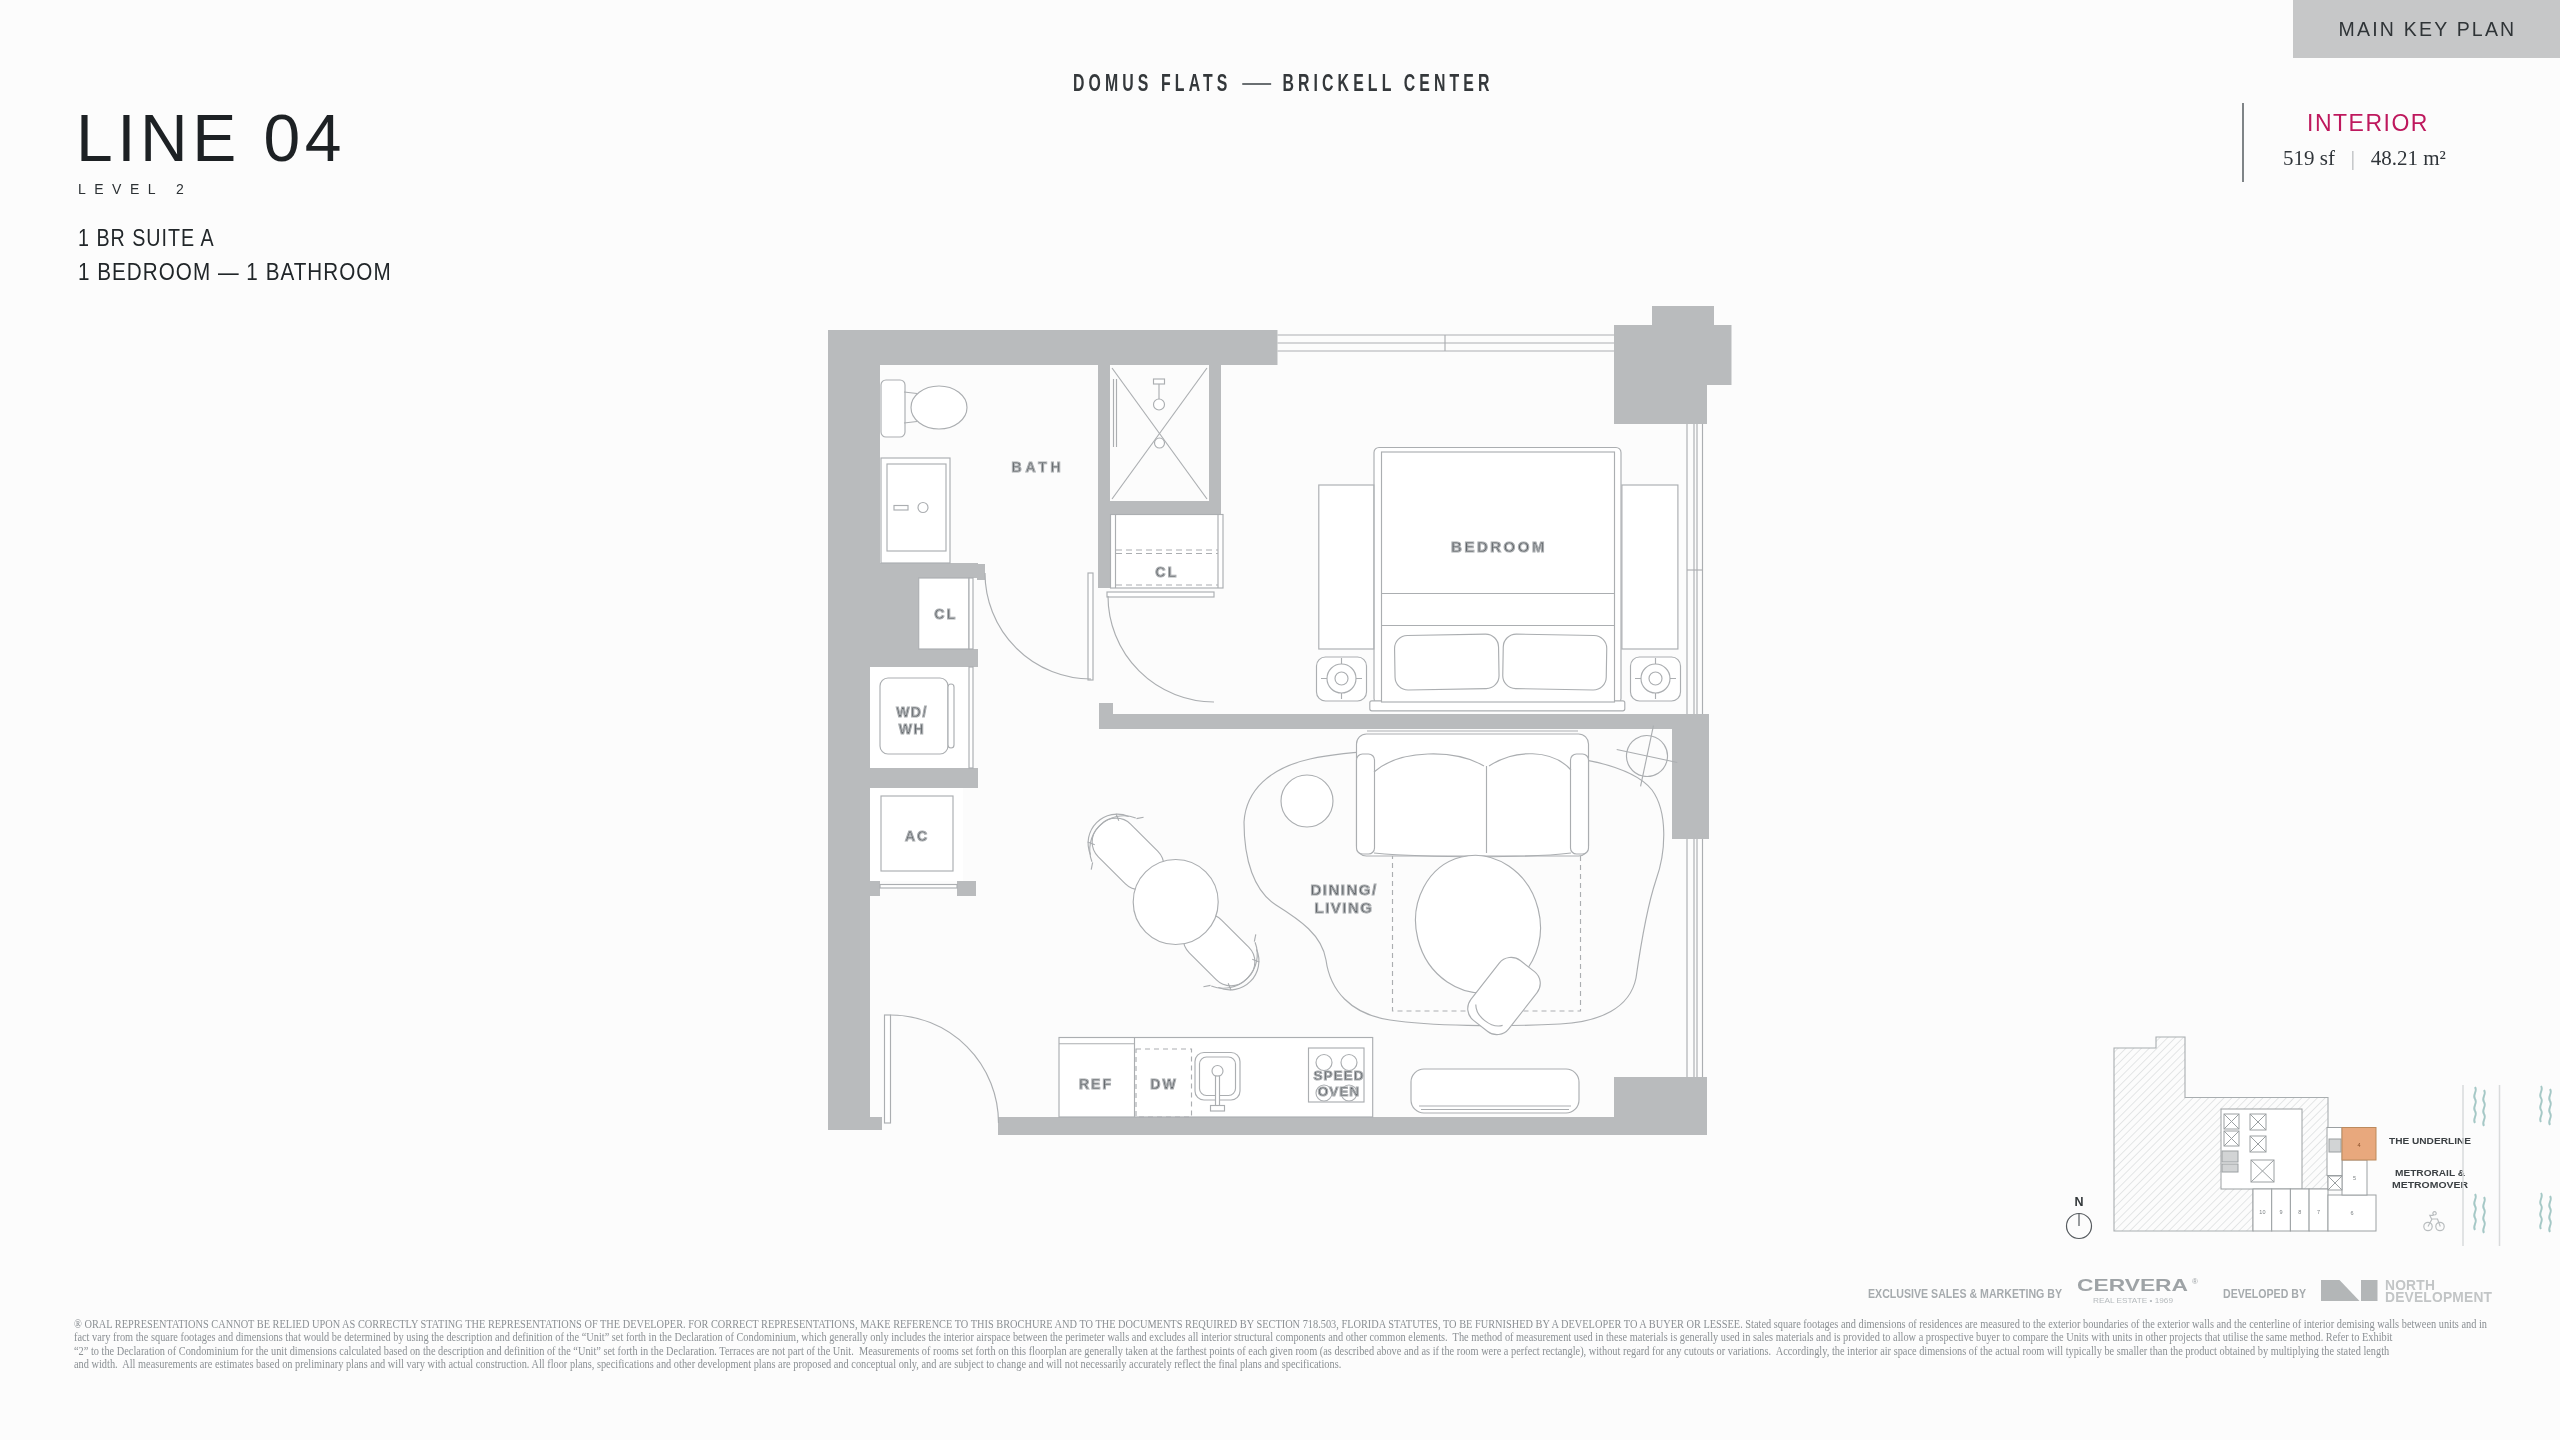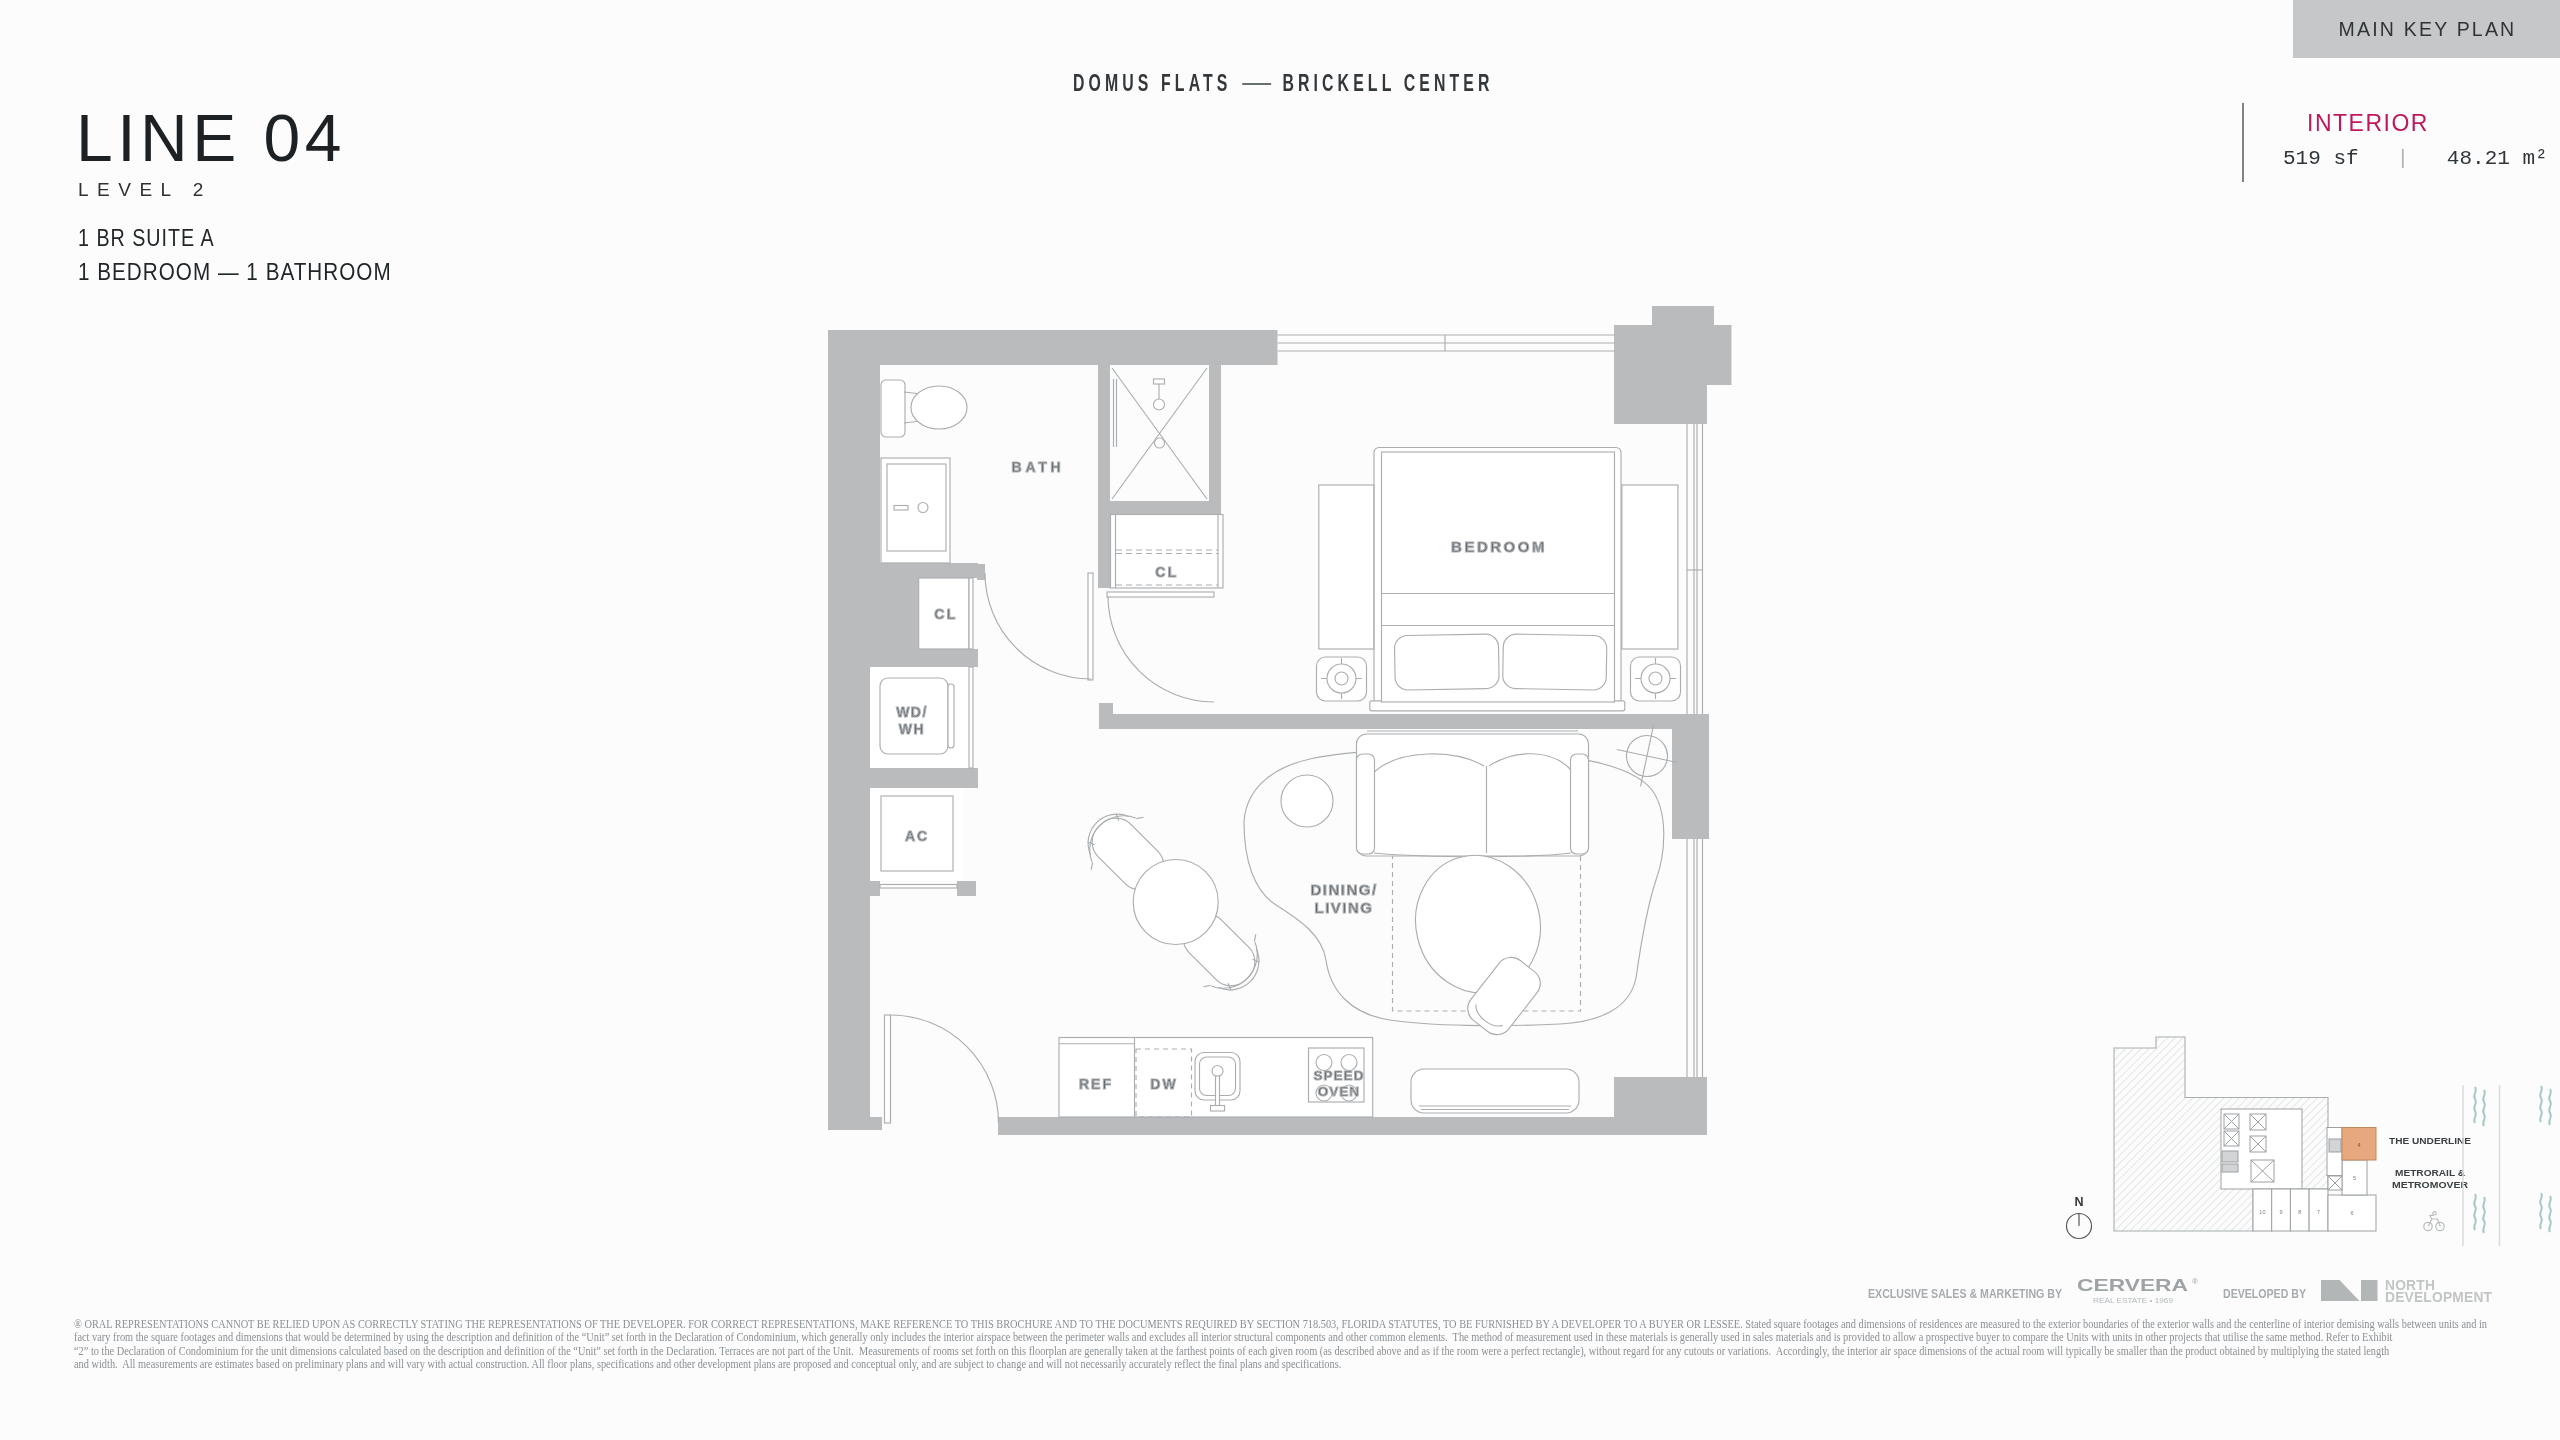--- a/index.html
+++ b/index.html
@@ -6,41 +6,41 @@
   body{width:2560px;height:1440px;background:#fcfcfc;position:relative;overflow:hidden;
        font-family:"Liberation Sans",sans-serif;}
   .abs{position:absolute;}
   svg text{font-family:"Liberation Sans",sans-serif;}
 </style>
 </head>
 <body>
 
 <div class="abs" style="left:76px;top:105px;font-size:66px;font-weight:500;letter-spacing:4.5px;color:#1d2124;line-height:66px;">LINE 04</div>
 
-<div class="abs" style="left:78px;top:181px;font-size:19px;font-weight:500;letter-spacing:8.5px;color:#2c3134;line-height:17px;">LEVEL 2</div>
+<div class="abs" style="left:78px;top:181px;font-size:14px;font-weight:500;letter-spacing:8.5px;color:#2c3134;line-height:17px;">LEVEL 2</div>
 
 <div class="abs" style="left:78px;top:226px;font-size:24px;font-weight:500;letter-spacing:1.2px;color:#212629;line-height:24px;transform:scaleX(0.82);transform-origin:left top;">1 BR SUITE A</div>
 
 <div class="abs" style="left:78px;top:260px;font-size:24px;font-weight:500;letter-spacing:1.2px;color:#212629;line-height:24px;transform:scaleX(0.86);transform-origin:left top;">1 BEDROOM — 1 BATHROOM</div>
 
 <div class="abs" style="left:1073px;top:70px;display:flex;align-items:center;gap:16px;color:#34383b;transform:scaleX(0.688);transform-origin:left top;">
   <span style="font-size:23px;font-weight:600;letter-spacing:6px;">DOMUS FLATS</span>
   <span style="display:inline-block;width:42px;height:2px;background:#6a6f72;"></span>
   <span style="font-size:23px;font-weight:600;letter-spacing:6px;">BRICKELL CENTER</span>
 </div>
 
 <div class="abs" style="left:2293px;top:0;width:267px;height:58px;background:#c6c7c8;display:flex;align-items:center;justify-content:center;">
   <span style="font-size:19.5px;font-weight:500;letter-spacing:2.2px;color:#2f3437;margin-left:2px;">MAIN KEY PLAN</span>
 </div>
 
 <div class="abs" style="left:2242px;top:103px;width:2px;height:79px;background:#7f8487;"></div>
 
 <div class="abs" style="left:2307px;top:112px;font-size:23px;font-weight:500;letter-spacing:1.5px;color:#be185d;line-height:23px;">INTERIOR</div>
 
-<div class="abs" style="left:2283px;top:148px;font-family:Liberation Mono, monospace;font-size:21px;color:#30353a;line-height:21px;">519 sf&nbsp;&nbsp;&nbsp;<span style="color:#b0b4b6;">|</span>&nbsp;&nbsp;&nbsp;48.21 m²</div>
+<div class="abs" style="left:2283px;top:148px;font-family:Liberation Serif, serif;font-size:21px;color:#30353a;line-height:21px;">519 sf&nbsp;&nbsp;&nbsp;<span style="color:#b0b4b6;">|</span>&nbsp;&nbsp;&nbsp;48.21 m²</div>
 
 <svg class="abs" style="left:0;top:0;" width="2560" height="1440" viewBox="0 0 2560 1440">
   <defs>
     <pattern id="hatch" width="5.5" height="5.5" patternUnits="userSpaceOnUse" patternTransform="rotate(45)">
       <line x1="0" y1="0" x2="0" y2="5.5" stroke="#cbced0" stroke-width="1"></line>
     </pattern>
   </defs>
 
   <g id="plan" stroke-linecap="butt">
 

